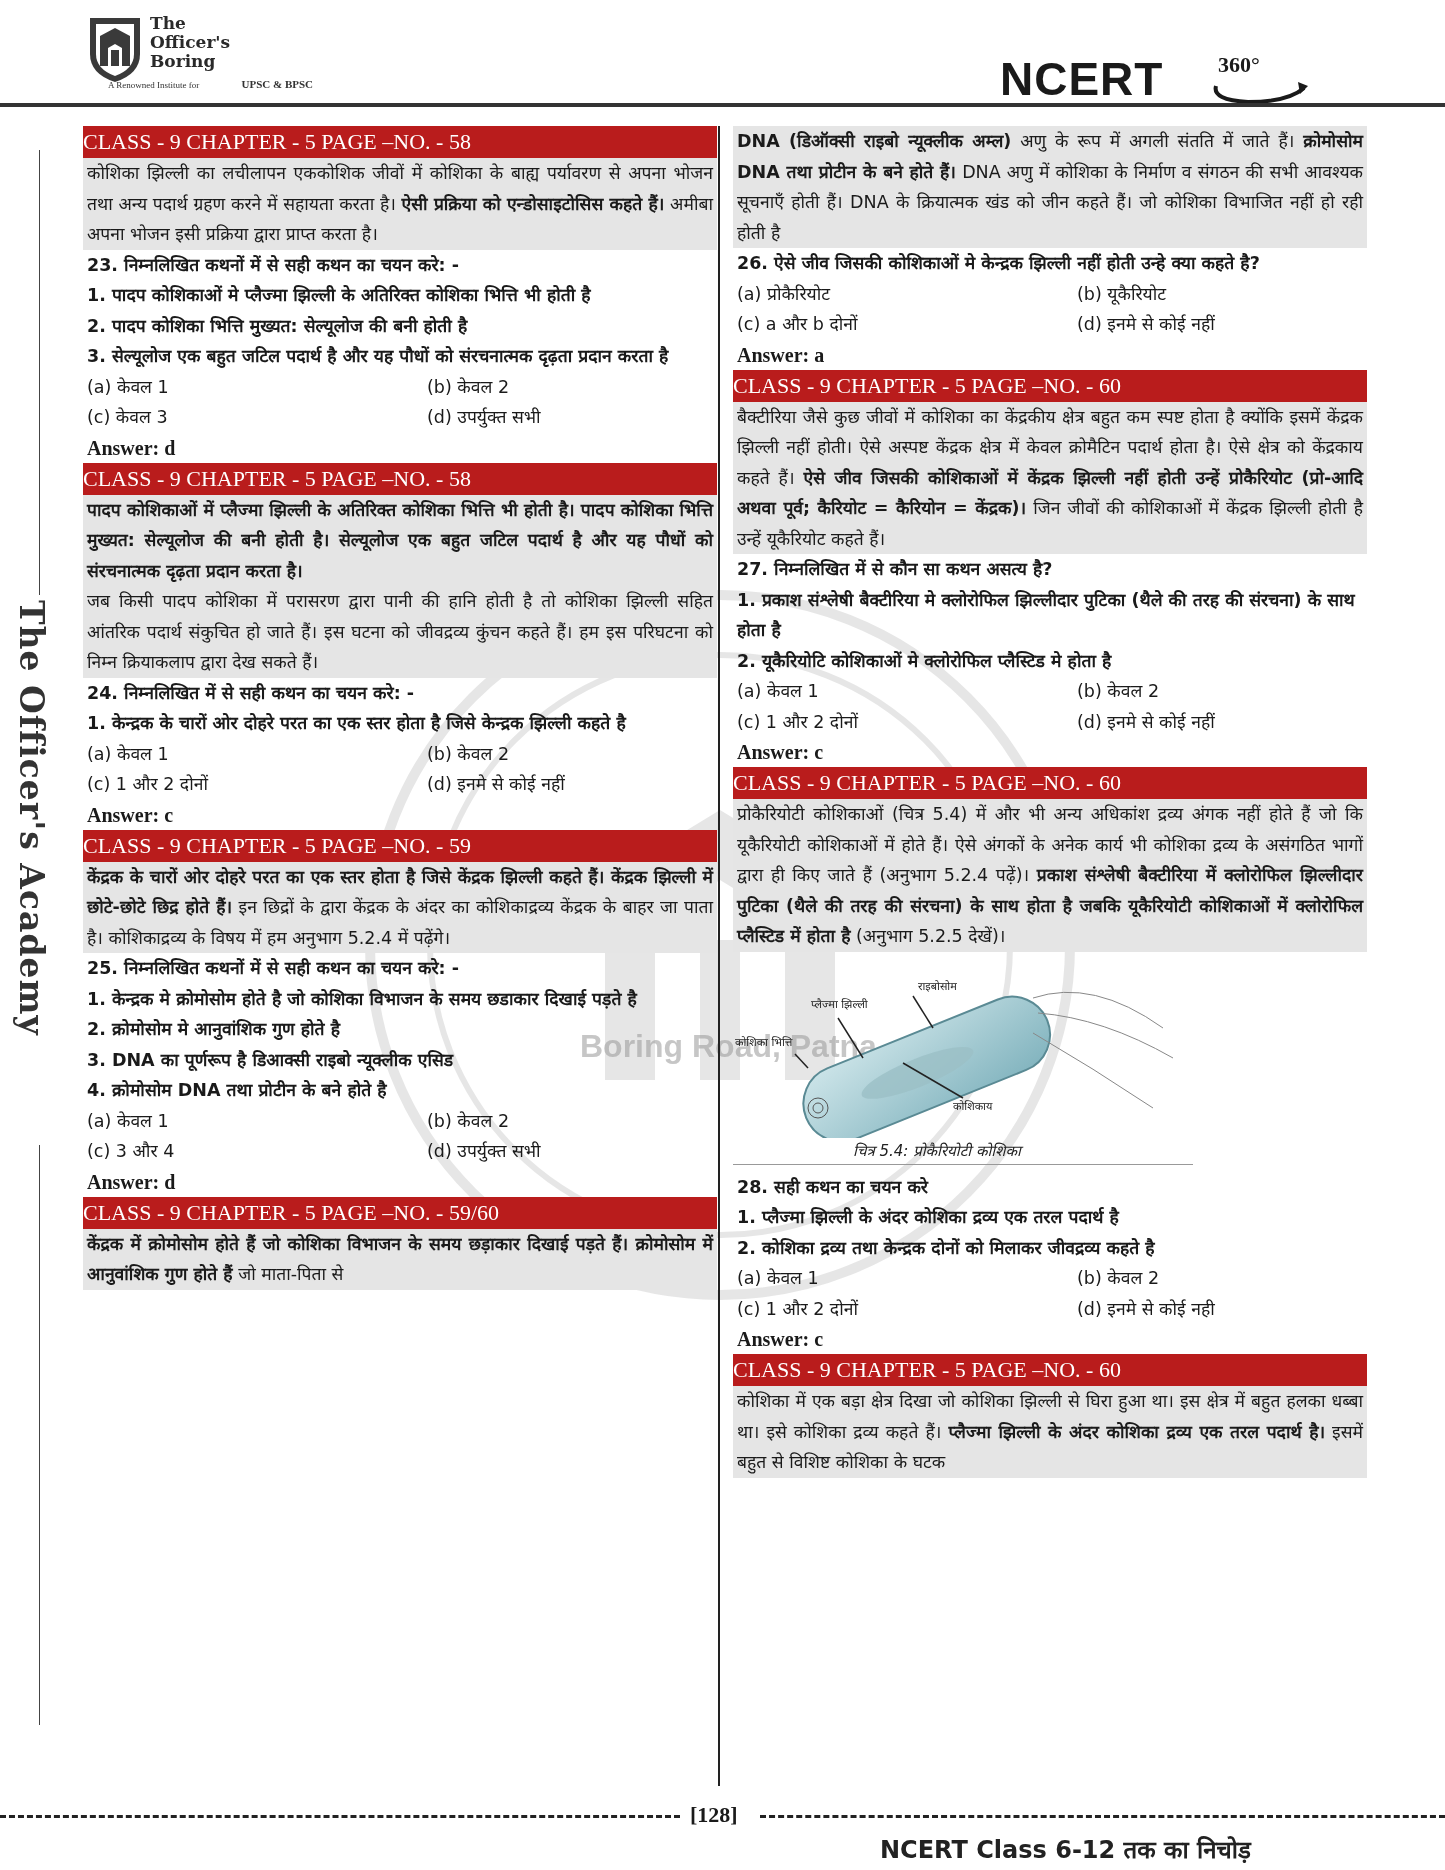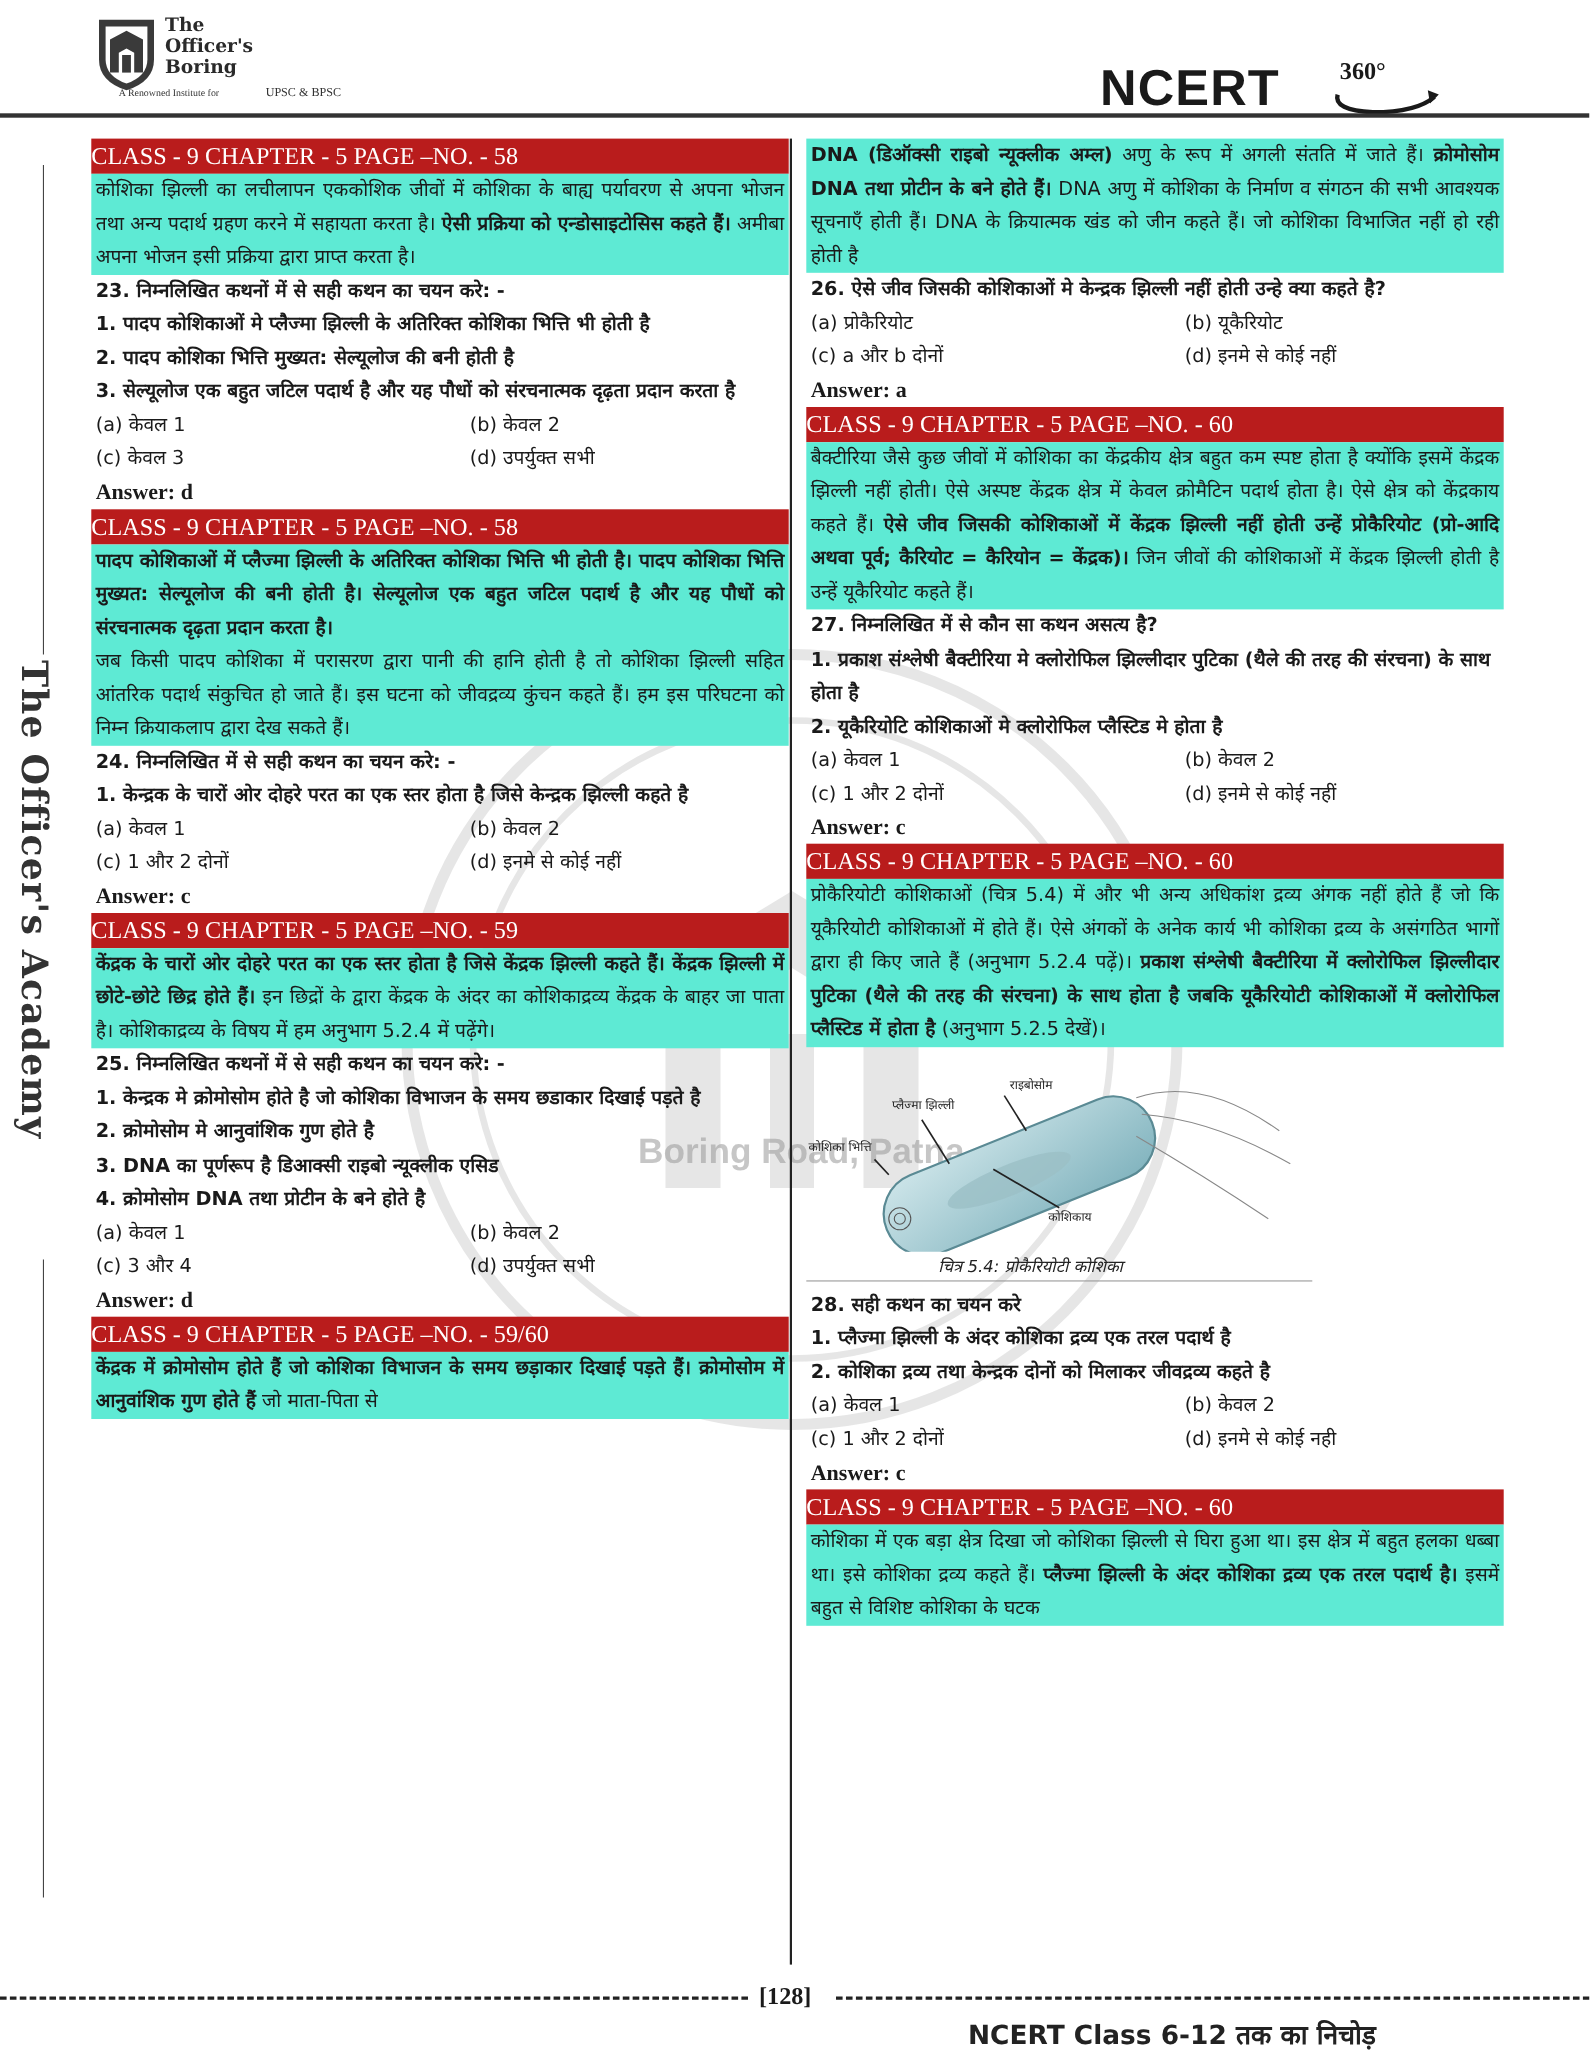--- a/index.html
+++ b/index.html
@@ -3,37 +3,37 @@
 <meta charset="utf-8">
 <style>
   html, body { margin:0; padding:0; background:#ffffff; }
   body { width:1445px; height:1870px; position:relative; overflow:hidden; font-family:"Liberation Serif", "DejaVu Serif", serif; color:#1a1a1a; }
 
   
   .header { position:absolute; left:0; top:0; width:1445px; height:108px; }
   .logo { position:absolute; left:86px; top:14px; width:58px; height:70px; }
   .logo-text { position:absolute; left:150px; top:14px; font-family:"DejaVu Serif", serif; font-size:17px; line-height:19px; font-weight:bold; color:#2a2a2a; }
   .logo-tag { position:absolute; left:108px; top:78px; font-family:"Liberation Serif", serif; font-size:9px; color:#333; white-space:nowrap; }
-  .logo-tag b { font-size:11px; font-weight:normal;padding-left:40px; }
+  .logo-tag b { font-size:11px; font-weight:bold;padding-left:40px; }
   .brand { position:absolute; left:1000px; top:52px; font-family:"Liberation Sans", sans-serif; font-weight:bold; font-size:46px; letter-spacing:1px; color:#1a1a1a;text-align:center; }
   .brand-360 { position:absolute; left:1218px; top:52px; font-family:Liberation Serif, serif; font-weight:bold; font-size:22px; color:#1a1a1a; }
   .brand-arrow { position:absolute; left:1208px; top:58px; }
   .header-rule { position:absolute; left:0; top:103px; width:1445px; height:4px; background:#333; }
   .side-line-top { position:absolute; left:39px; top:150px; width:1px; height:445px; background:#444; }
   .side-line-bot { position:absolute; left:39px; top:1145px; width:1px; height:580px; background:#444; }
   .side-text { position:absolute; left:12px; top:600px; writing-mode:vertical-rl; font-family:"DejaVu Serif", serif; font-weight:bold; font-size:33px; color:#333; letter-spacing:1px; white-space:nowrap; }
 
   
   .col { position:absolute; top:126px; width:634px; }
   .col-left { left:83px; }
   .col-right { left:733px; }
   .col-divider { position:absolute; left:718px; top:126px; width:2px; height:1660px; background:#222; }
 
   .sec-head { background:#b91c1c; color:#ffffff; font-family:"Liberation Serif", serif; font-size:22px; height:32px; line-height:32px; padding-left:0; }
-  .sec-body { background:#5eead4; font-family:"DejaVu Sans", sans-serif; font-size:17.5px; line-height:30.5px; padding:0 4px; text-align:justify; }
+  .sec-body { background:#e5e5e5; font-family:"DejaVu Sans", sans-serif; font-size:17.5px; line-height:30.5px; padding:0 4px; text-align:justify; }
   .sec-body b { font-weight:bold; }
   .q { font-family:"DejaVu Sans", sans-serif; font-size:17.5px; line-height:30.5px; padding:0 4px; }
   .q-title, .q-stmt { font-weight:bold; }
   .opts { display:grid; grid-template-columns: 340px 1fr; padding:0 4px; font-family:"DejaVu Sans", sans-serif; font-size:17.5px; line-height:30.5px; }
   .answer { font-family:"Liberation Serif", serif; font-weight:bold; font-size:20px; line-height:30px; padding:0 4px; }
   .figure { position:relative; height:210px; margin:6px 0 4px 0; }
   .fig-caption { position:absolute; left:120px; top:182px; font-family:"DejaVu Sans", sans-serif; font-style:italic; font-size:15px; color:#222; }
   .fig-rule { position:absolute; left:0; top:206px; width:460px; height:1px; background:#999; }
   .fig-label { position:absolute; font-family:"DejaVu Sans", sans-serif; font-size:11px; color:#222; }
 

